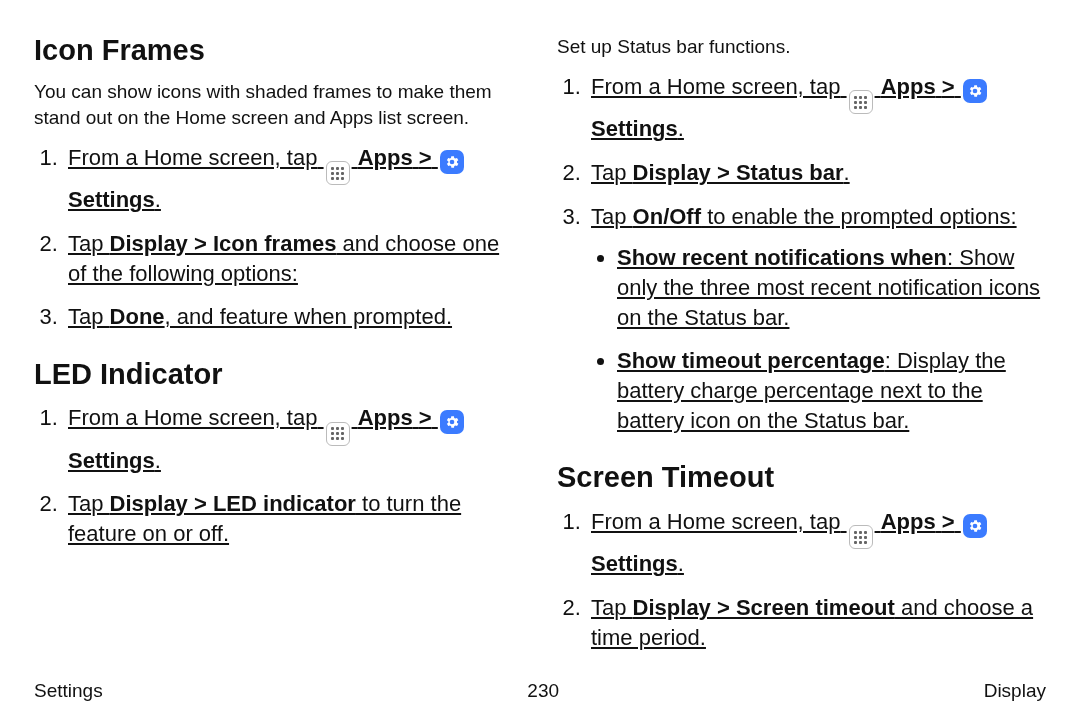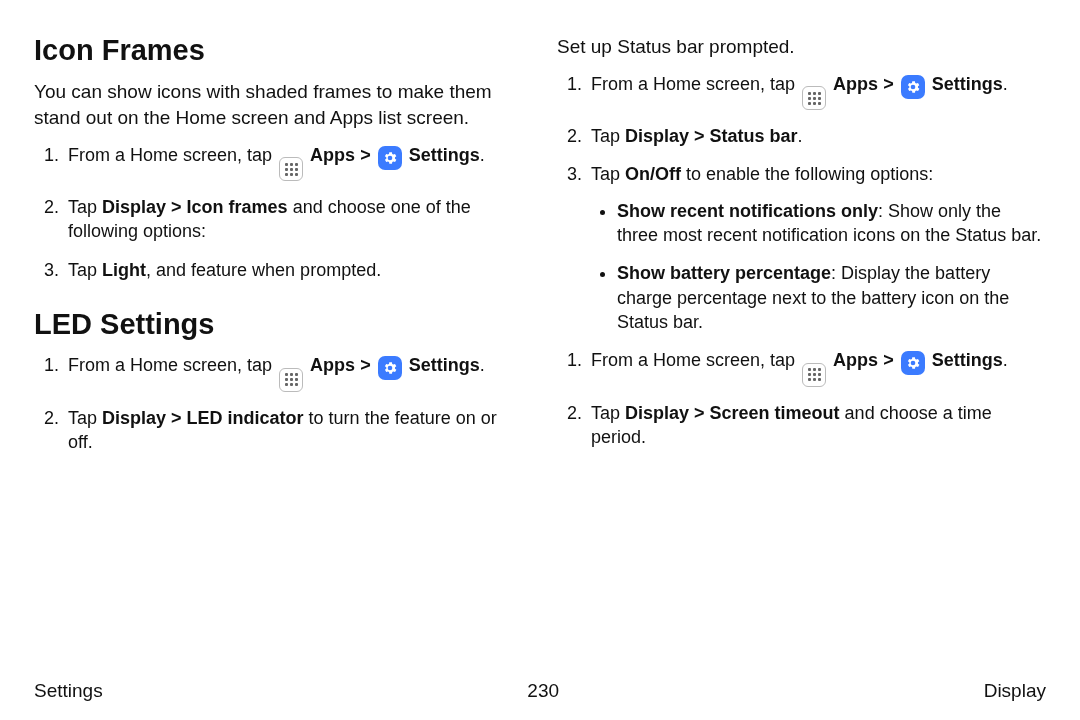--- a/index.html
+++ b/index.html
@@ -28,22 +28,23 @@
   }
   h2.spaced-top { margin-top: 26px; }
   p.intro {
     font-size: 19px;
     line-height: 1.35;
     margin-bottom: 12px;
   }
   ol {
     list-style: decimal;
     padding-left: 30px;
-    font-size: 18px;
+    font-size: 22px;
     line-height: 1.35;
+    text-decoration: underline;
   }
   ol > li { margin-bottom: 14px; padding-left: 4px; }
   ul.bullets {
     list-style: disc;
     padding-left: 26px;
     margin-top: 12px;
   }
   ul.bullets > li { margin-bottom: 14px; }
   b { font-weight: 700; }
   .inline-icon {
@@ -118,25 +119,25 @@
             <svg class="gear-svg" viewBox="0 0 24 24">
               <path fill="#fff" d="M19.4 13a7.5 7.5 0 0 0 .1-1 7.5 7.5 0 0 0-.1-1l2.1-1.6-2-3.5-2.5 1a7.3 7.3 0 0 0-1.7-1l-.4-2.6h-4l-.4 2.6a7.3 7.3 0 0 0-1.7 1l-2.5-1-2 3.5L6.5 11a7.5 7.5 0 0 0-.1 1 7.5 7.5 0 0 0 .1 1l-2.1 1.6 2 3.5 2.5-1a7.3 7.3 0 0 0 1.7 1l.4 2.6h4l.4-2.6a7.3 7.3 0 0 0 1.7-1l2.5 1 2-3.5Zm-7.4 2.5A3.5 3.5 0 1 1 15.5 12 3.5 3.5 0 0 1 12 15.5Z"></path>
             </svg>
           </span>
         <b>Settings</b><span>.</span>
       </li>
       <li>
         <span>Tap </span><b>Display &gt; Icon frames</b><span> and choose one of the following options:</span>
       </li>
       <li>
-        <span>Tap </span><b>Light</b><span>, and feature when prompted.</span>
-      </li>
-    </ol>
-
-    <h2 class="spaced-top">LED Settings</h2>
+        <span>Tap </span><b>Done</b><span>, and feature when prompted.</span>
+      </li>
+    </ol>
+
+    <h2 class="spaced-top">LED Indicator</h2>
 
     <ol>
       <li>
         <span>From a Home screen, tap</span>
         <span class="inline-icon apps-icon">
             <span class="apps-dots">
               <span></span>
               <span></span>
               <span></span>
               <span></span>
@@ -157,21 +158,21 @@
         <b>Settings</b><span>.</span>
       </li>
       <li>
         <span>Tap </span><b>Display &gt; LED indicator</b><span> to turn the feature on or off.</span>
       </li>
     </ol>
   </div>
 
   <div class="col">
 
-    <p class="intro">Set up Status bar prompted.</p>
+    <p class="intro">Set up Status bar functions.</p>
 
     <ol>
       <li>
         <span>From a Home screen, tap</span>
         <span class="inline-icon apps-icon">
             <span class="apps-dots">
               <span></span>
               <span></span>
               <span></span>
               <span></span>
@@ -188,28 +189,29 @@
             <svg class="gear-svg" viewBox="0 0 24 24">
               <path fill="#fff" d="M19.4 13a7.5 7.5 0 0 0 .1-1 7.5 7.5 0 0 0-.1-1l2.1-1.6-2-3.5-2.5 1a7.3 7.3 0 0 0-1.7-1l-.4-2.6h-4l-.4 2.6a7.3 7.3 0 0 0-1.7 1l-2.5-1-2 3.5L6.5 11a7.5 7.5 0 0 0-.1 1 7.5 7.5 0 0 0 .1 1l-2.1 1.6 2 3.5 2.5-1a7.3 7.3 0 0 0 1.7 1l.4 2.6h4l.4-2.6a7.3 7.3 0 0 0 1.7-1l2.5 1 2-3.5Zm-7.4 2.5A3.5 3.5 0 1 1 15.5 12 3.5 3.5 0 0 1 12 15.5Z"></path>
             </svg>
           </span>
         <b>Settings</b><span>.</span>
       </li>
       <li>
         <span>Tap </span><b>Display &gt; Status bar</b><span>.</span>
       </li>
       <li>
-        <span>Tap </span><b>On/Off</b><span> to enable the following options:</span>
+        <span>Tap </span><b>On/Off</b><span> to enable the prompted options:</span>
         <ul class="bullets">
-          <li><b>Show recent notifications only</b><span>: Show only the three most recent notification icons on the Status bar.</span></li>
-          <li><b>Show battery percentage</b><span>: Display the battery charge percentage next to the battery icon on the Status bar.</span></li>
+          <li><b>Show recent notifications when</b><span>: Show only the three most recent notification icons on the Status bar.</span></li>
+          <li><b>Show timeout percentage</b><span>: Display the battery charge percentage next to the battery icon on the Status bar.</span></li>
         </ul>
       </li>
     </ol>
 
+    <h2 class="spaced-top">Screen Timeout</h2>
 
     <ol>
       <li>
         <span>From a Home screen, tap</span>
         <span class="inline-icon apps-icon">
             <span class="apps-dots">
               <span></span>
               <span></span>
               <span></span>
               <span></span>

